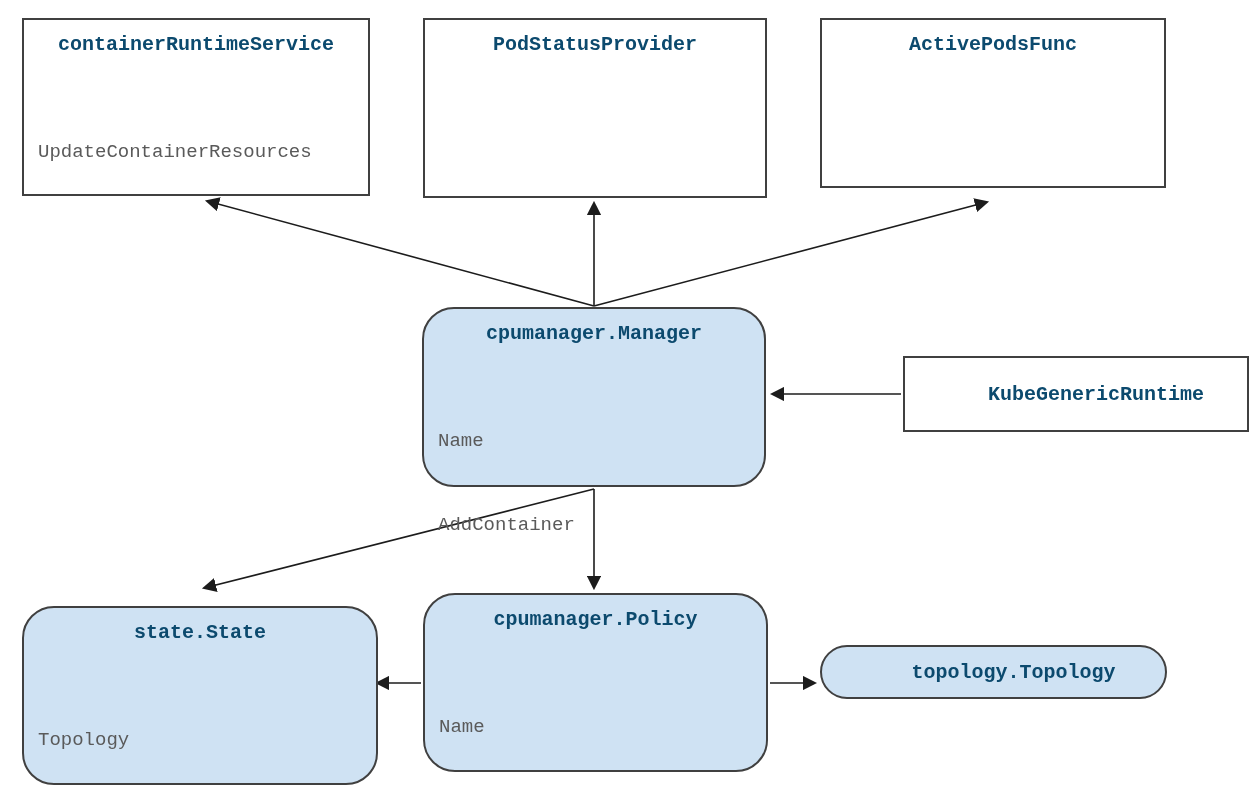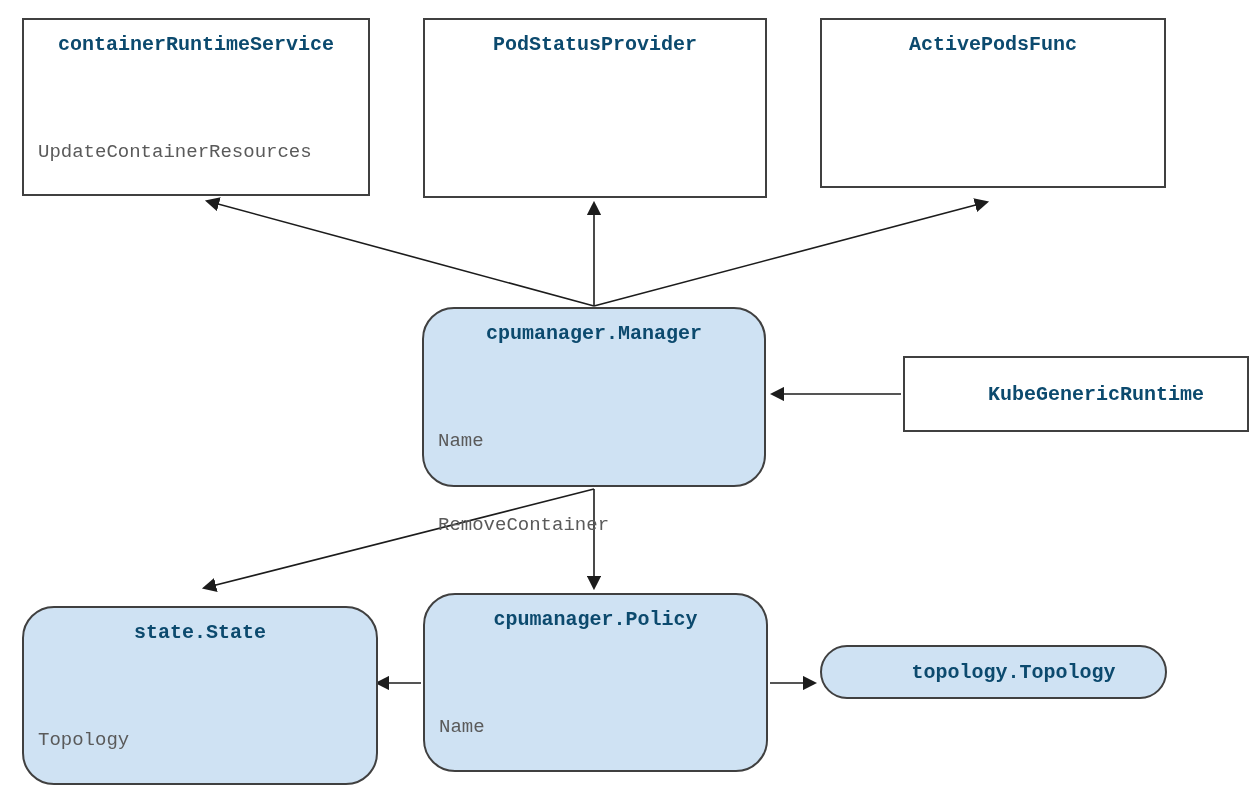--- a/index.html
+++ b/index.html
@@ -65,20 +65,21 @@
   </div>
 
   <div id="n-apf" class="node">
     <div class="title">ActivePodsFunc</div>
   </div>
 
   <div id="n-mgr" class="node blue">
     <div class="title">cpumanager.Manager</div>
     <div class="methods">
       <div class="method">Name</div>
+      <div class="method">AddContainer</div>
       <div class="method">RemoveContainer</div>
       <div class="method">State</div>
     </div>
   </div>
 
   <div id="n-kgr" class="node vcenter">
     <div class="title">KubeGenericRuntime</div>
   </div>
 
   <div id="n-sst" class="node blue">

